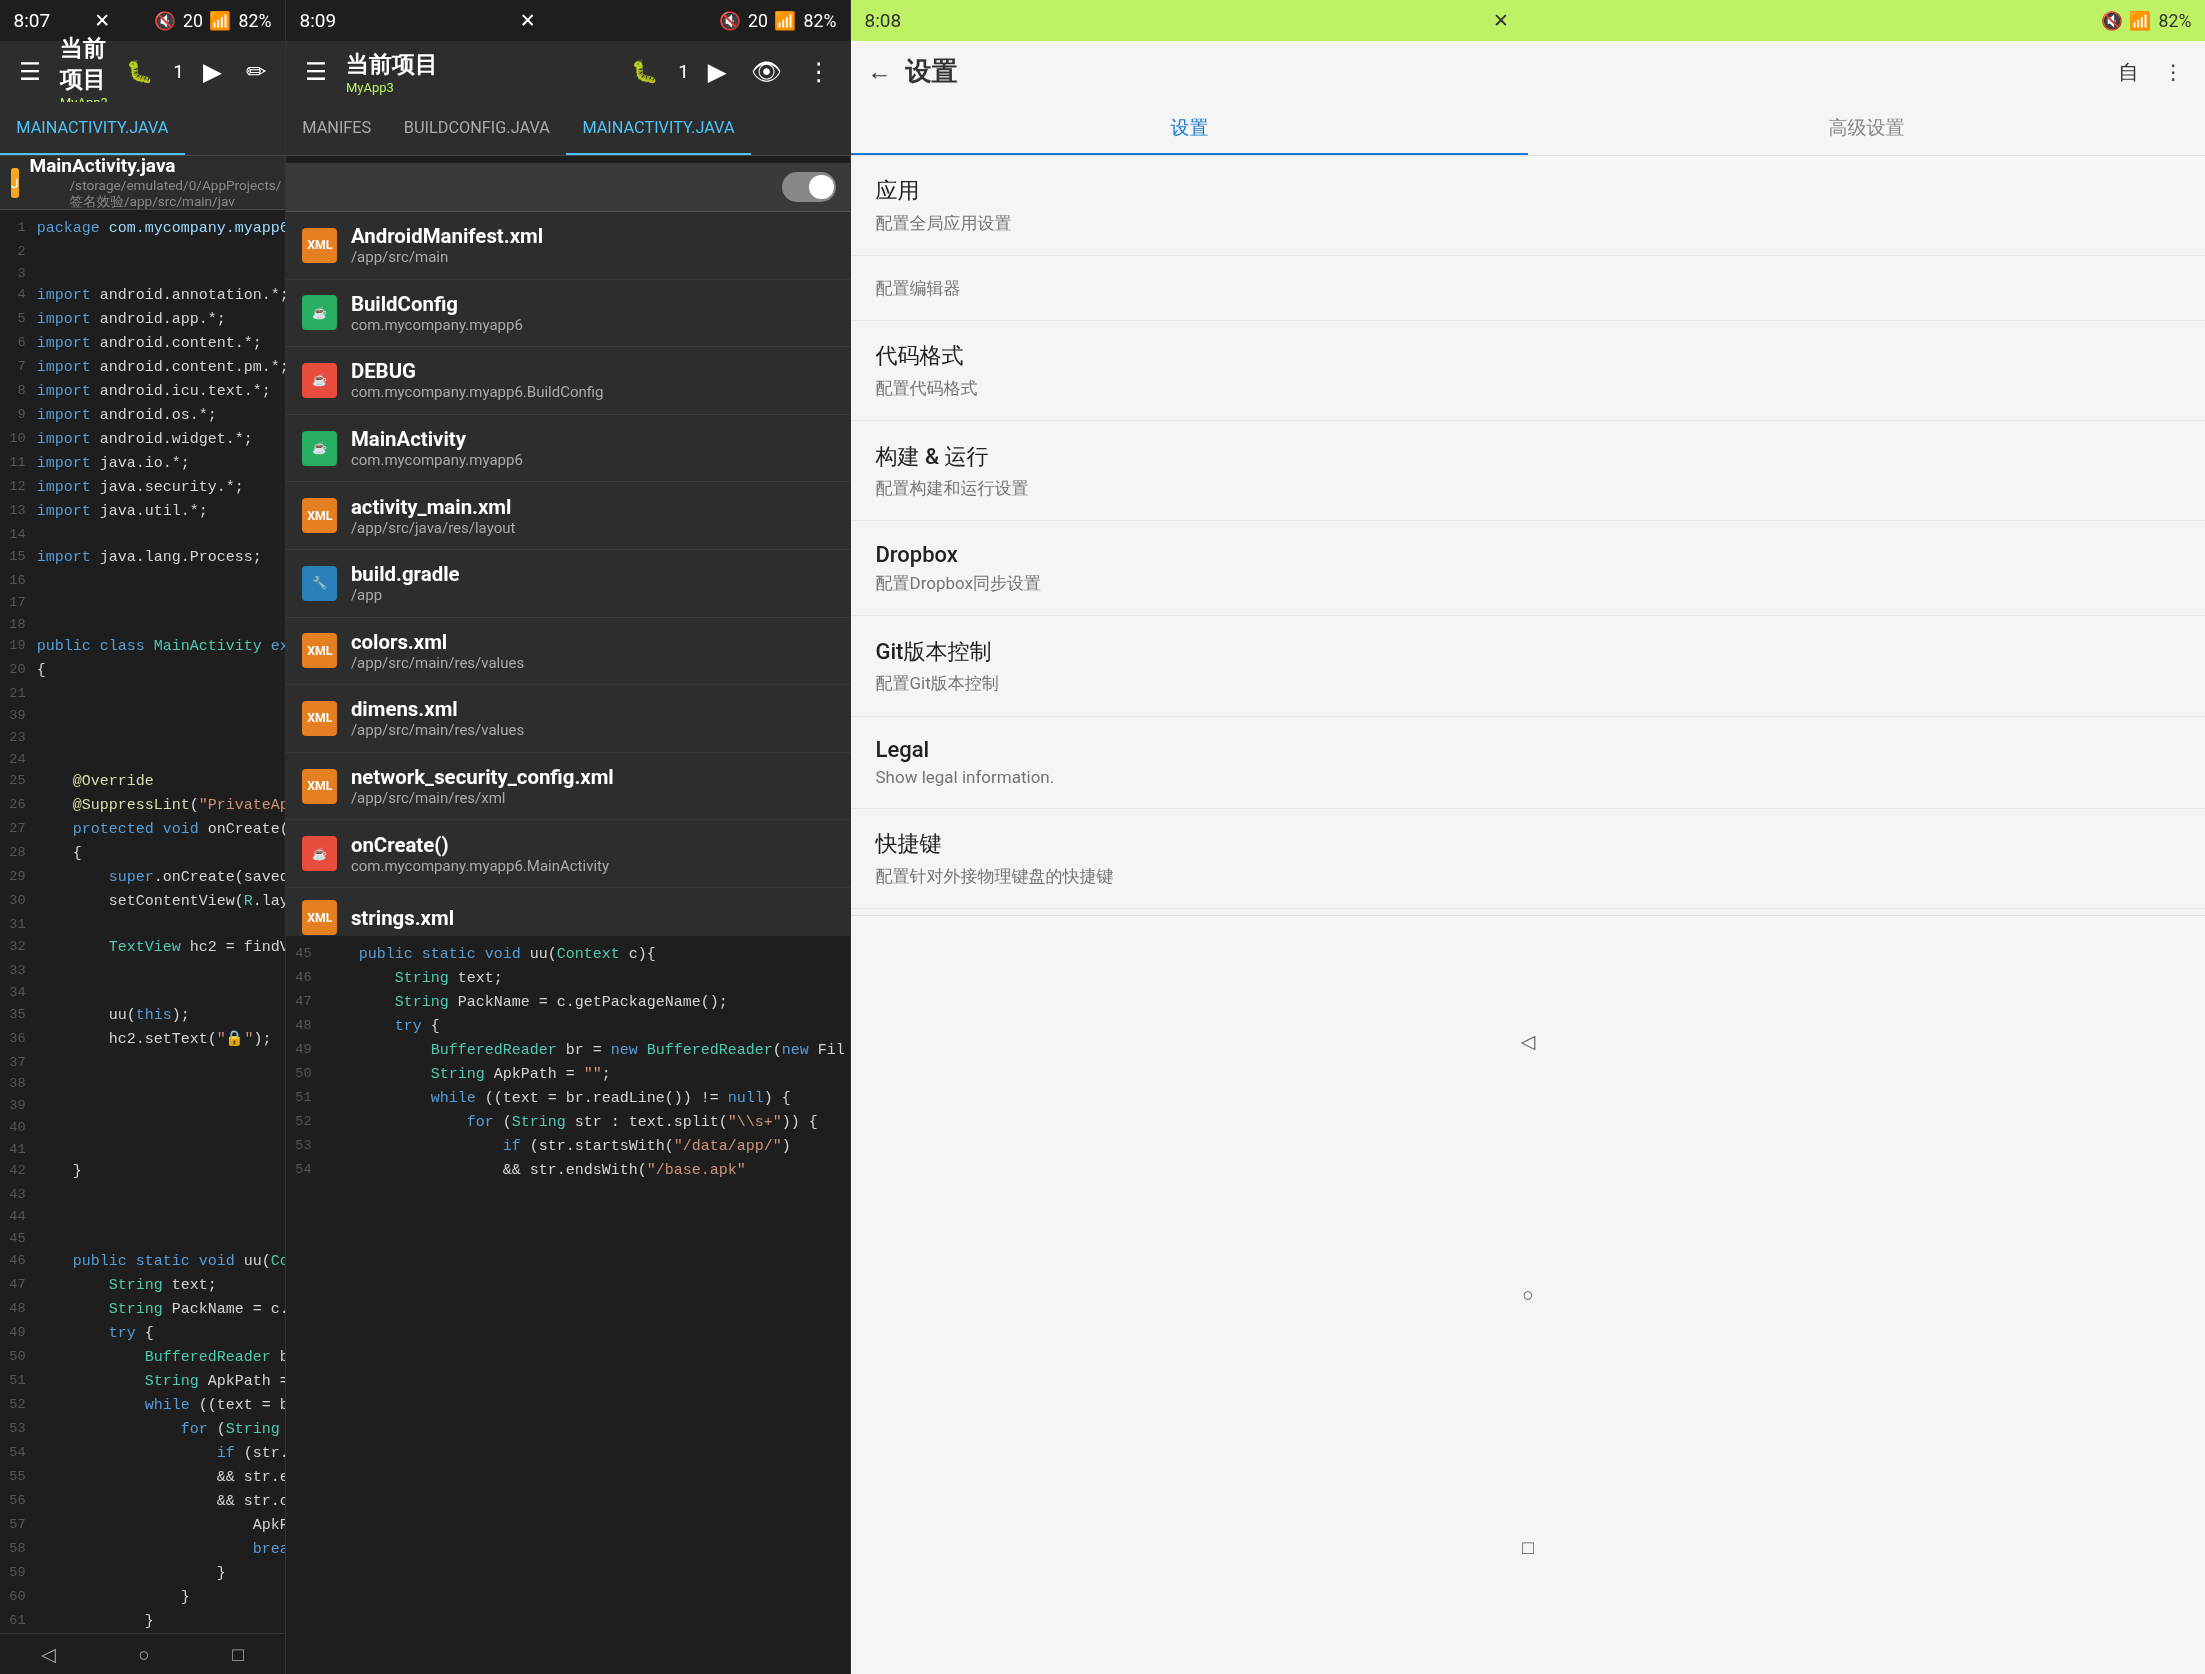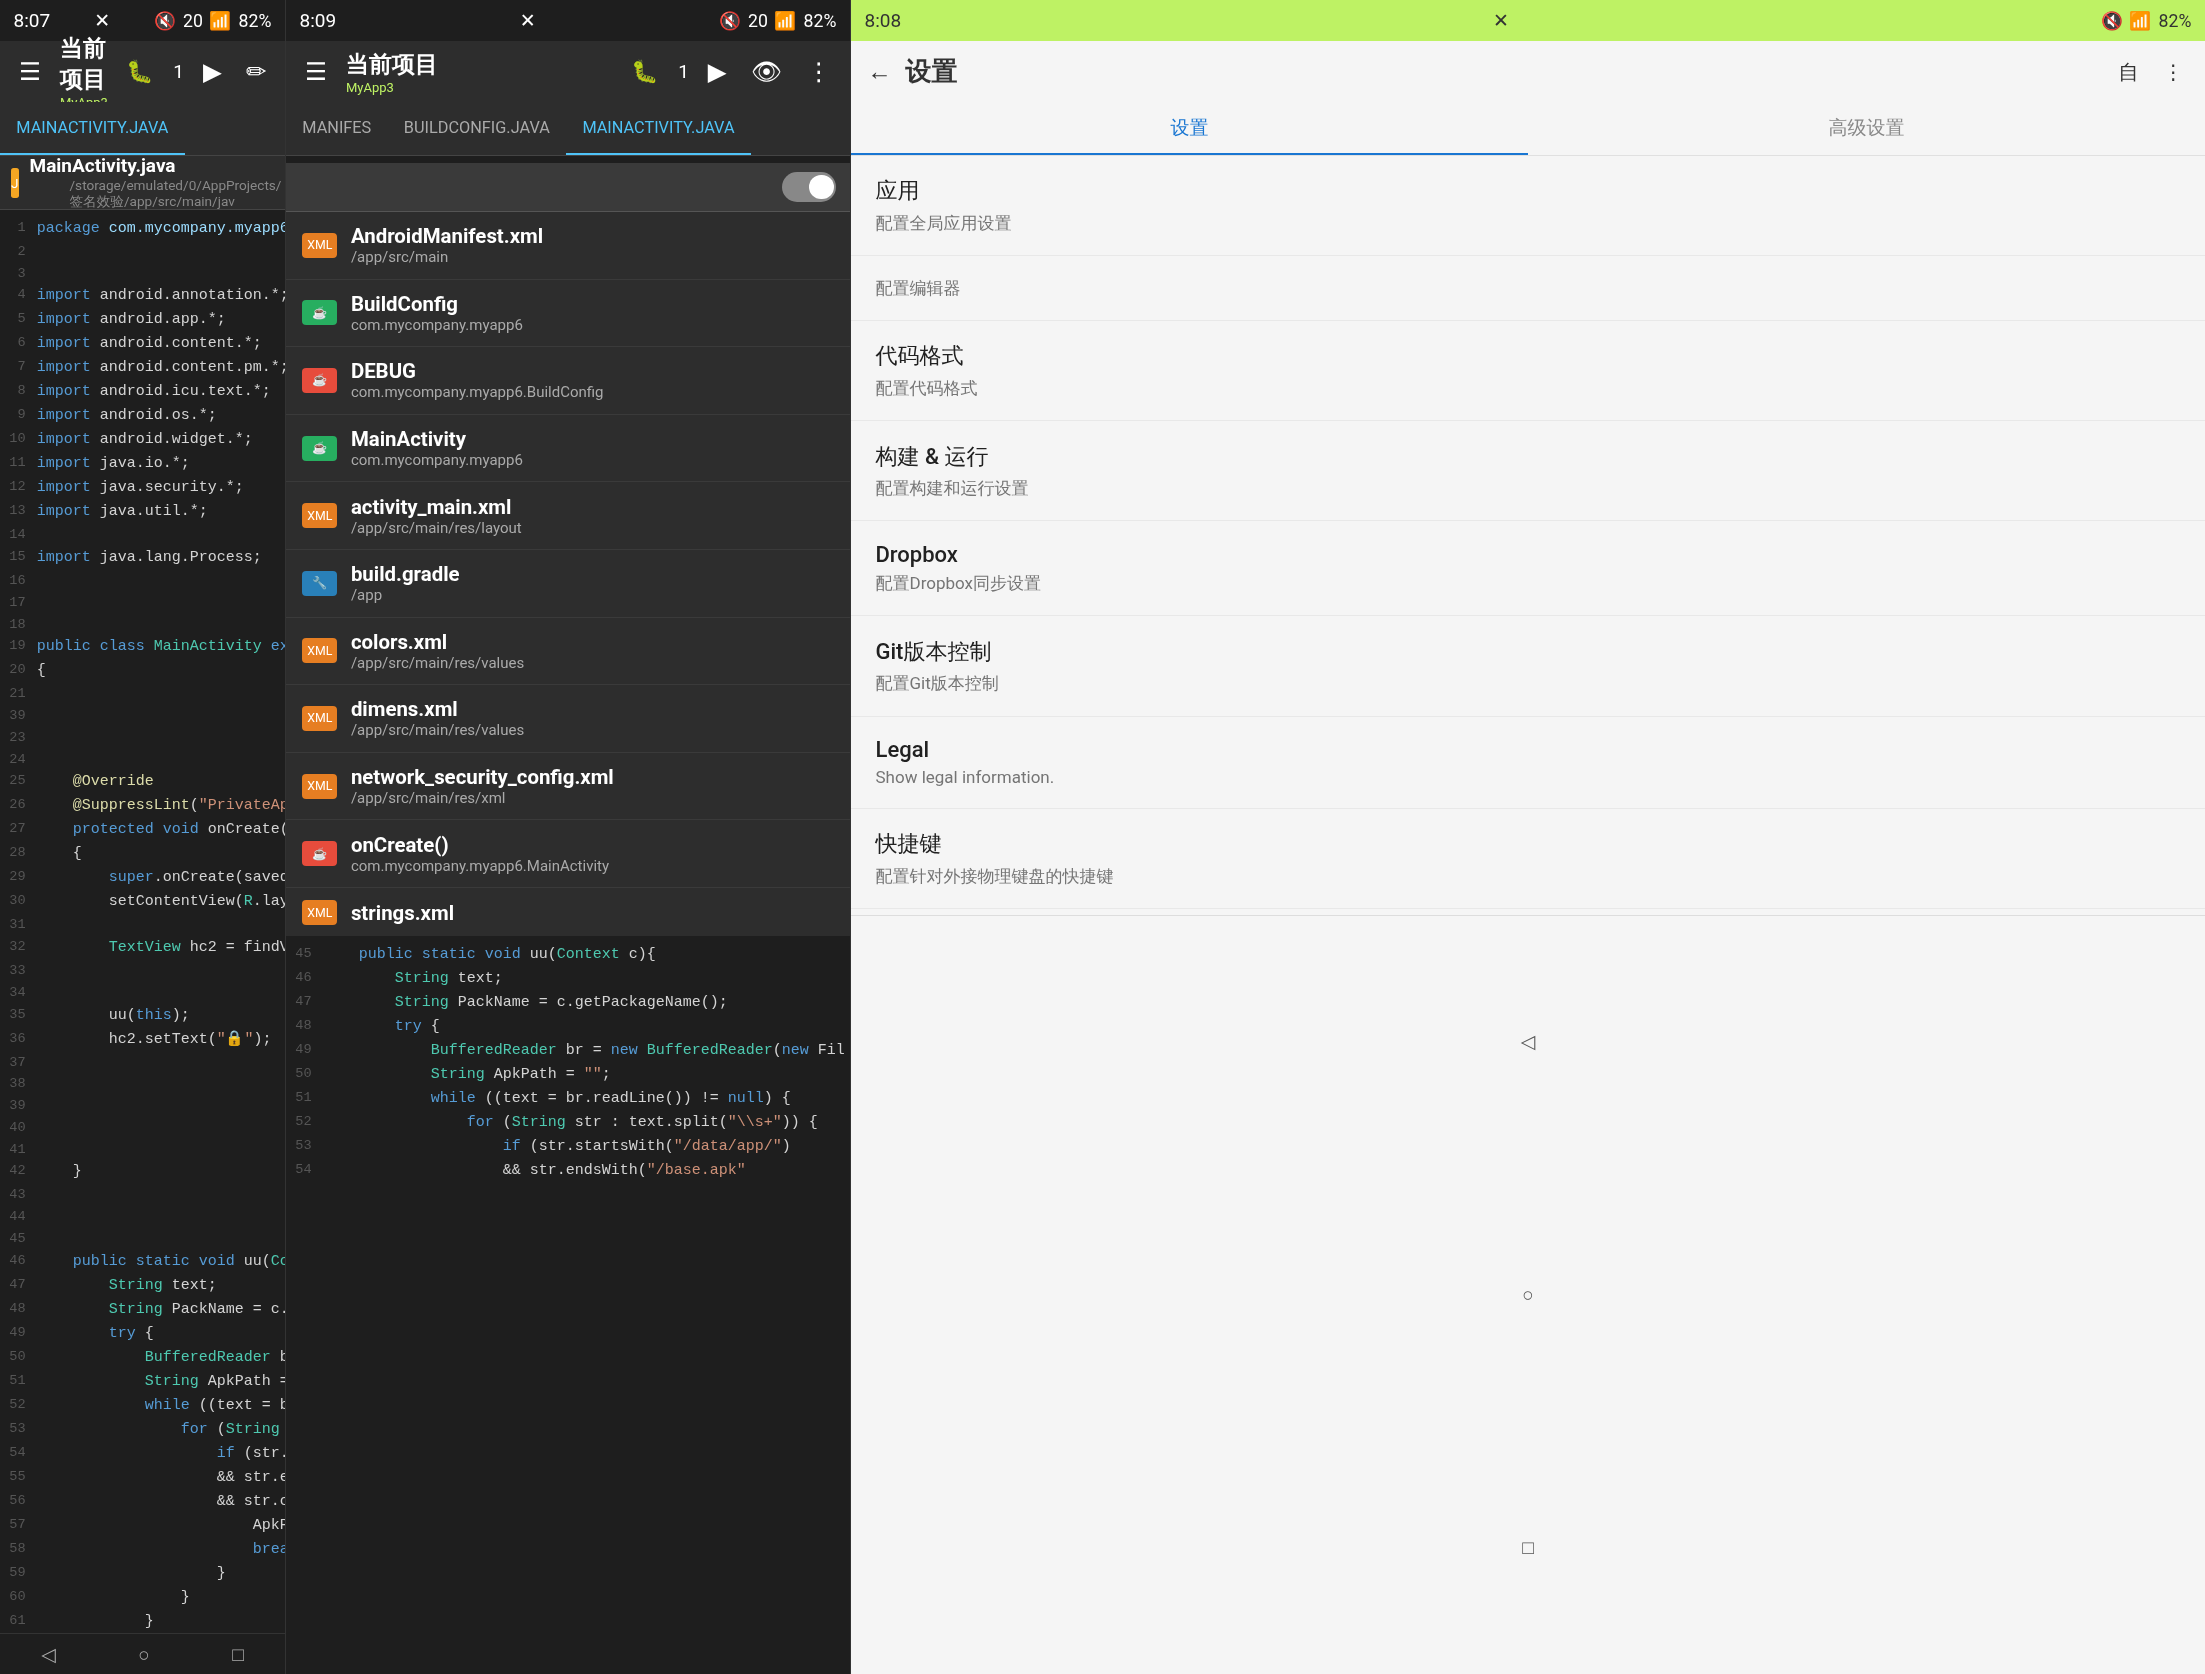--- a/index.html
+++ b/index.html
@@ -241,27 +241,27 @@
     .file-list-item {
       display: flex;
       align-items: center;
       padding: 12.3px 16.3px;
       border-bottom: 0.7px solid #3a3a3a;
       cursor: pointer;
       gap: 13.6px;
     }
     .file-list-icon {
       width: 35px;
-      height: 25px;
+      height: 35px;
       border-radius: 4.1px;
       display: flex;
       align-items: center;
       justify-content: center;
       font-size: 12.3px;
-      font-weight: normal;
+      font-weight: bold;
       flex-shrink: 0;
     }
     .file-list-icon.xml { background: #e67e22; color: white; }
     .file-list-icon.java-green { background: #27ae60; color: white; }
     .file-list-icon.java-red { background: #e74c3c; color: white; }
     .file-list-icon.gradle { background: #2980b9; color: white; }
     .file-list-text { flex: 1; }
     .file-list-name { font-size: 20.4px; color: white; font-weight: 700; }
     .file-list-path { font-size: 15px; color: #aaa; }
 
@@ -761,21 +761,21 @@
         <div class="file-list-text">
           <div class="file-list-name">MainActivity</div>
           <div class="file-list-path">com.mycompany.myapp6</div>
         </div>
       </div>
 
       <div class="file-list-item">
         <div class="file-list-icon xml">XML</div>
         <div class="file-list-text">
           <div class="file-list-name">activity_main.xml</div>
-          <div class="file-list-path">/app/src/main/res/layout</div>
+          <div class="file-list-path">/app/src/java/res/layout</div>
         </div>
       </div>
 
       <div class="file-list-item">
         <div class="file-list-icon gradle">🔧</div>
         <div class="file-list-text">
           <div class="file-list-name">build.gradle</div>
           <div class="file-list-path">/app</div>
         </div>
       </div>

